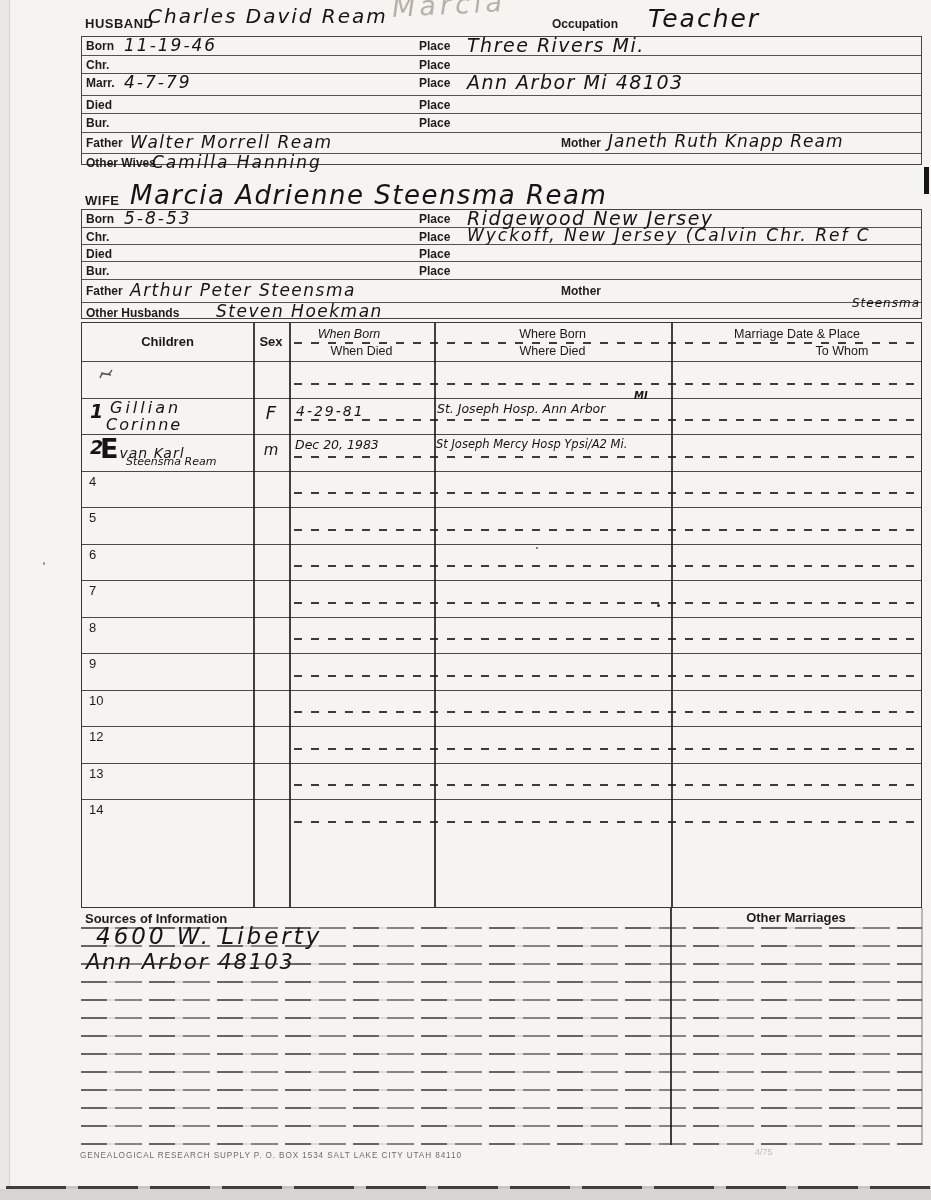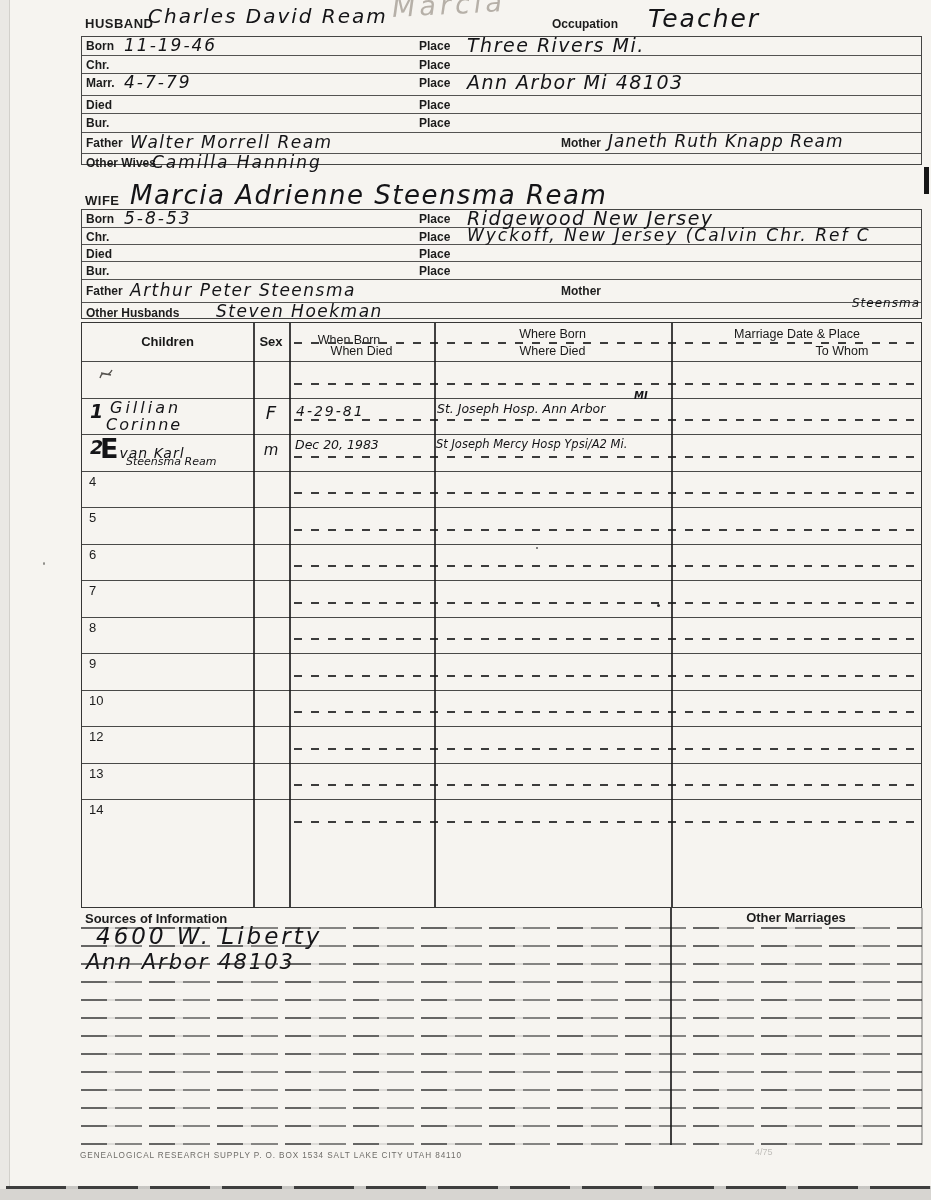--- a/index.html
+++ b/index.html
@@ -126,21 +126,21 @@
       <span class="print plabel" style="left:4px;top:3px;">Other Husbands</span>
       <span class="hw" style="left:134px;top:0px;font-size:17px;letter-spacing:1.5px;">Steven Hoekman</span>
     </div>
   </div>
   <span class="hw" style="left:852px;top:297px;font-size:12px;letter-spacing:1px;">Steensma</span>
 
   <div class="children-table">
     <div class="crow header">
       <span class="hcell hbold" style="left:0;width:171px;top:11px;">Children</span>
       <span class="hcell hbold" style="left:171px;width:36px;top:11px;">Sex</span>
-      <span class="hcell" style="left:207px;width:120px;top:10px;">When Born</span>
+      <span class="hcell" style="left:207px;width:120px;top:4px;font-style:italic;">When Born</span>
       <span class="hcell" style="left:207px;width:145px;top:21px;">When Died</span>
       <span class="hcell" style="left:352px;width:237px;top:4px;">Where Born</span>
       <span class="hcell" style="left:352px;width:237px;top:21px;">Where Died</span>
       <span class="hcell" style="left:589px;width:252px;top:4px;">Marriage Date &amp; Place</span>
       <span class="hcell" style="left:589px;width:252px;top:21px;padding-left:45px;">To Whom</span>
       <span class="dashedH" style="left:212px;right:6px;top:19px;"></span>
     </div>
     <div id="children-rows">
         <div class="crow" style="height: 36.5333px;">
           <span class="dashedH" style="left: 212px; right: 6px; top: 58%;"></span>

